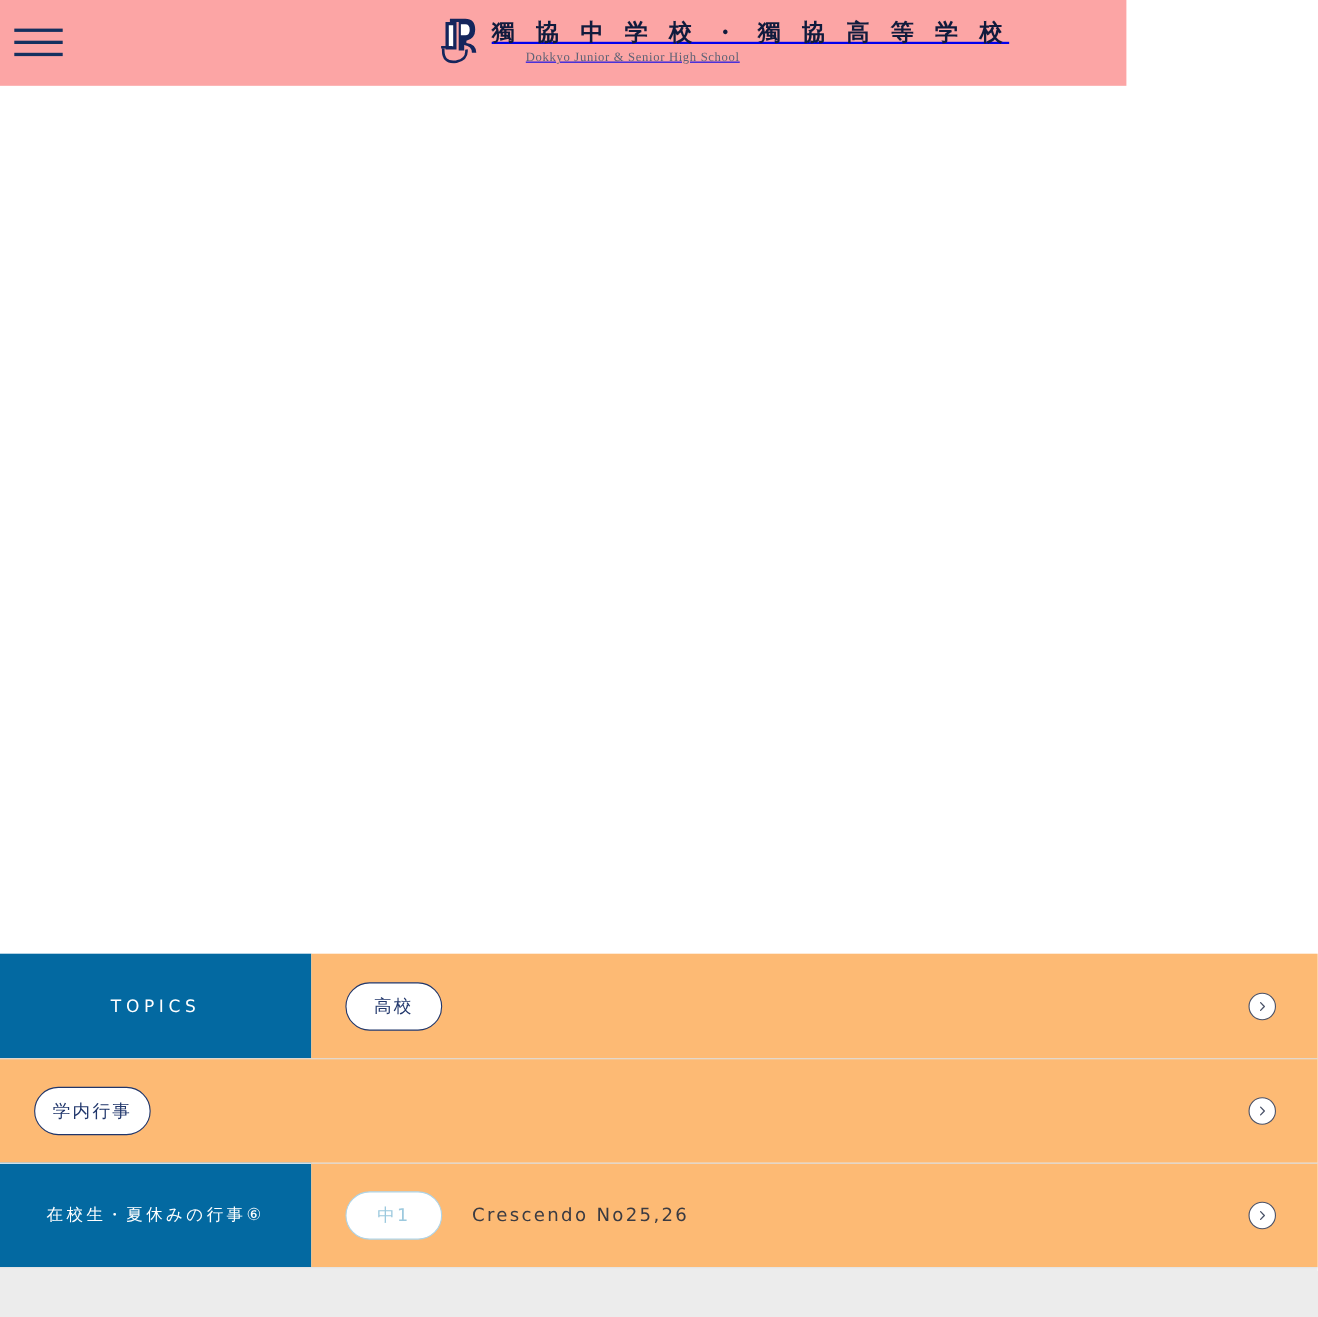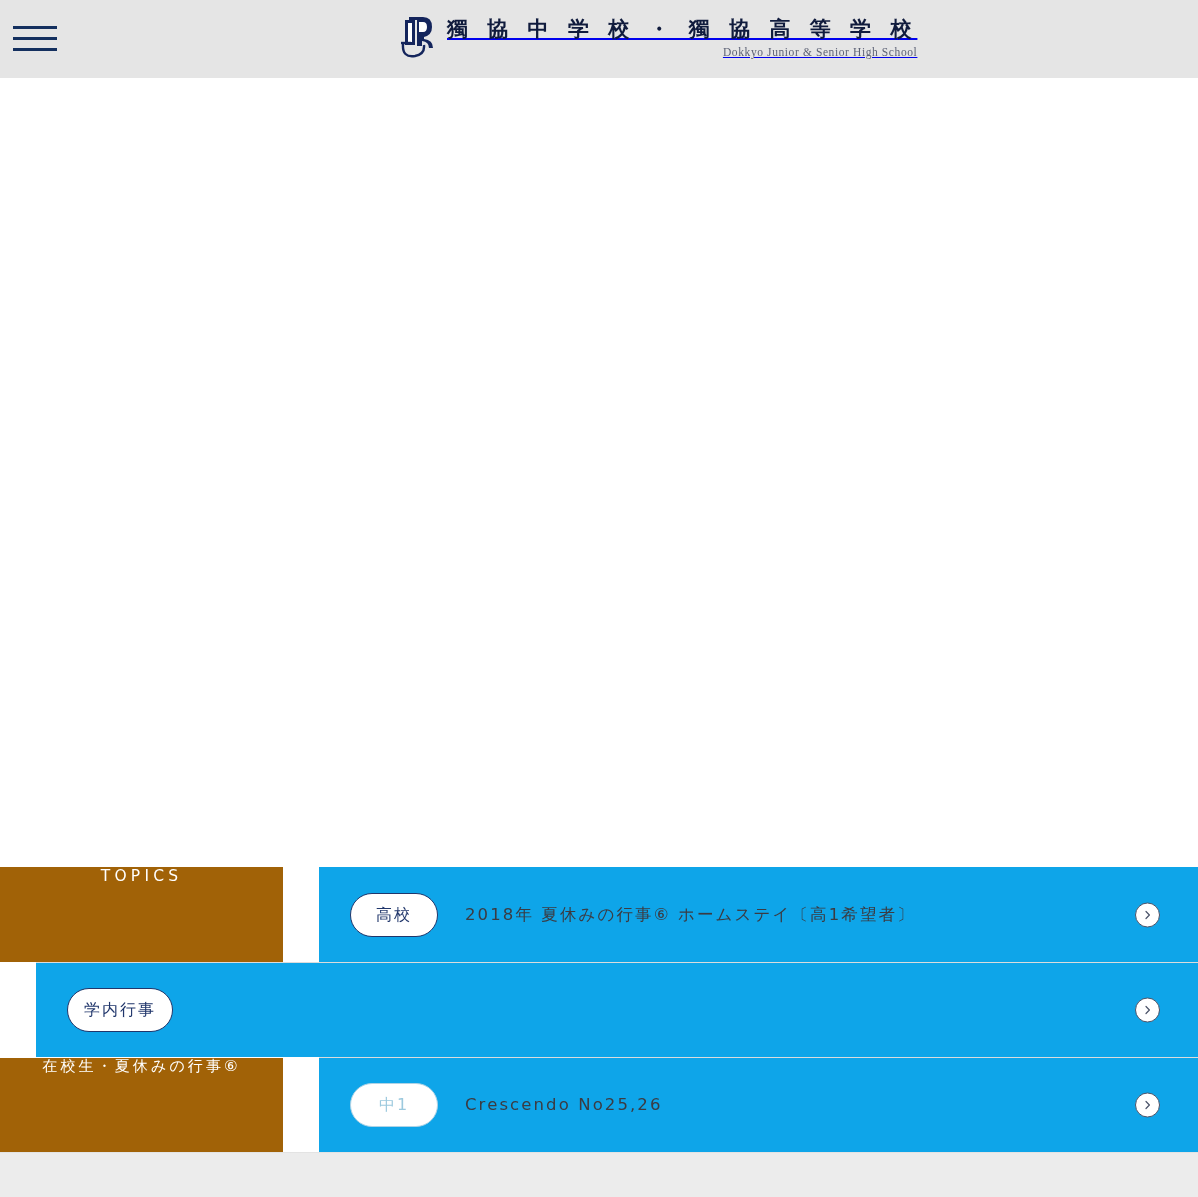--- a/index.html
+++ b/index.html
@@ -17,25 +17,24 @@
     position: relative;
     width: 1198px;
     height: 1197px;
     background: #ffffff;
   }
 
   
   .site-header {
     position: absolute;
     top: 0; left: 0;
-    width: 1198px;
+    width: 1024px;
     height: 78px;
-    background: #e5e5e5;
+    background: #fca5a5;
     z-index: 20;
-    text-align: right;
   }
 
   .hamburger {
     position: absolute;
     left: 13px;
     top: 22px;
     width: 44px;
     height: 34px;
     cursor: pointer;
     background: transparent;
@@ -88,21 +87,21 @@
   }
 
   .logo-en {
     font-family: "Liberation Serif", "DejaVu Serif", serif;
     font-size: 11.5px;
     font-weight: 400;
     color: #5d6275;
     letter-spacing: 0.6px;
     line-height: 1.3;
     margin-top: 3px;
-    margin-left: 51px;
+    margin-left: 31px;
     white-space: nowrap;
   }
 
   
   .hero {
     position: absolute;
     top: 78px; left: 0;
     width: 1198px;
     height: 789px;
     background: #ffffff;
@@ -122,22 +121,23 @@
     position: relative;
     width: 1198px;
     height: 95px;
     display: flex;
     align-items: stretch;
   }
 
   .cat-cell {
     flex: 0 0 283px;
     width: 283px;
-    background: #a16207;
-    display: flex;
+    background: #0369a1;
+    display: flex;
+    align-items: center;
     justify-content: center;
     position: relative;
     cursor: pointer;
   }
   .news-row + .news-row .cat-cell::before {
     content: "";
     position: absolute;
     top: 0; left: 0;
     width: 283px;
     height: 1px;
@@ -151,27 +151,26 @@
     font-weight: 400;
     letter-spacing: 3.1px;
     white-space: nowrap;
     text-align: center;
   }
   .cat-label.latin { letter-spacing: 4.2px; font-size: 15.5px; }
 
   .item-cell {
     flex: 1 1 auto;
     position: relative;
-    background: #0ea5e9;
+    background: #fdba74;
     display: flex;
     align-items: center;
     padding-left: 31px;
     padding-right: 30px;
     cursor: pointer;
-    margin-left: 36px;
   }
   .news-row + .news-row .item-cell::before {
     content: "";
     position: absolute;
     top: 0; left: 0; right: 0;
     height: 1px;
     background: #dcdcdc;
   }
 
   .badge {
@@ -279,21 +278,20 @@
   <section class="hero"></section>
 
   <section class="news-block">
 
     <div class="news-row">
       <div class="cat-cell">
         <span class="cat-label latin">TOPICS</span>
       </div>
       <div class="item-cell">
         <span class="badge">高校</span>
-        <span class="item-title">2018年 夏休みの行事⑥ ホームステイ〔高1希望者〕</span>
         <span class="arrow-btn">
           <svg width="11" height="11" viewBox="0 0 11 11" aria-hidden="true">
             <polyline points="4,2 7.4,5.5 4,9" fill="none" stroke="#4a5268" stroke-width="1.2" stroke-linecap="round" stroke-linejoin="round"></polyline>
           </svg>
         </span>
       </div>
     </div>
 
     <div class="news-row">
       <div class="item-cell">

